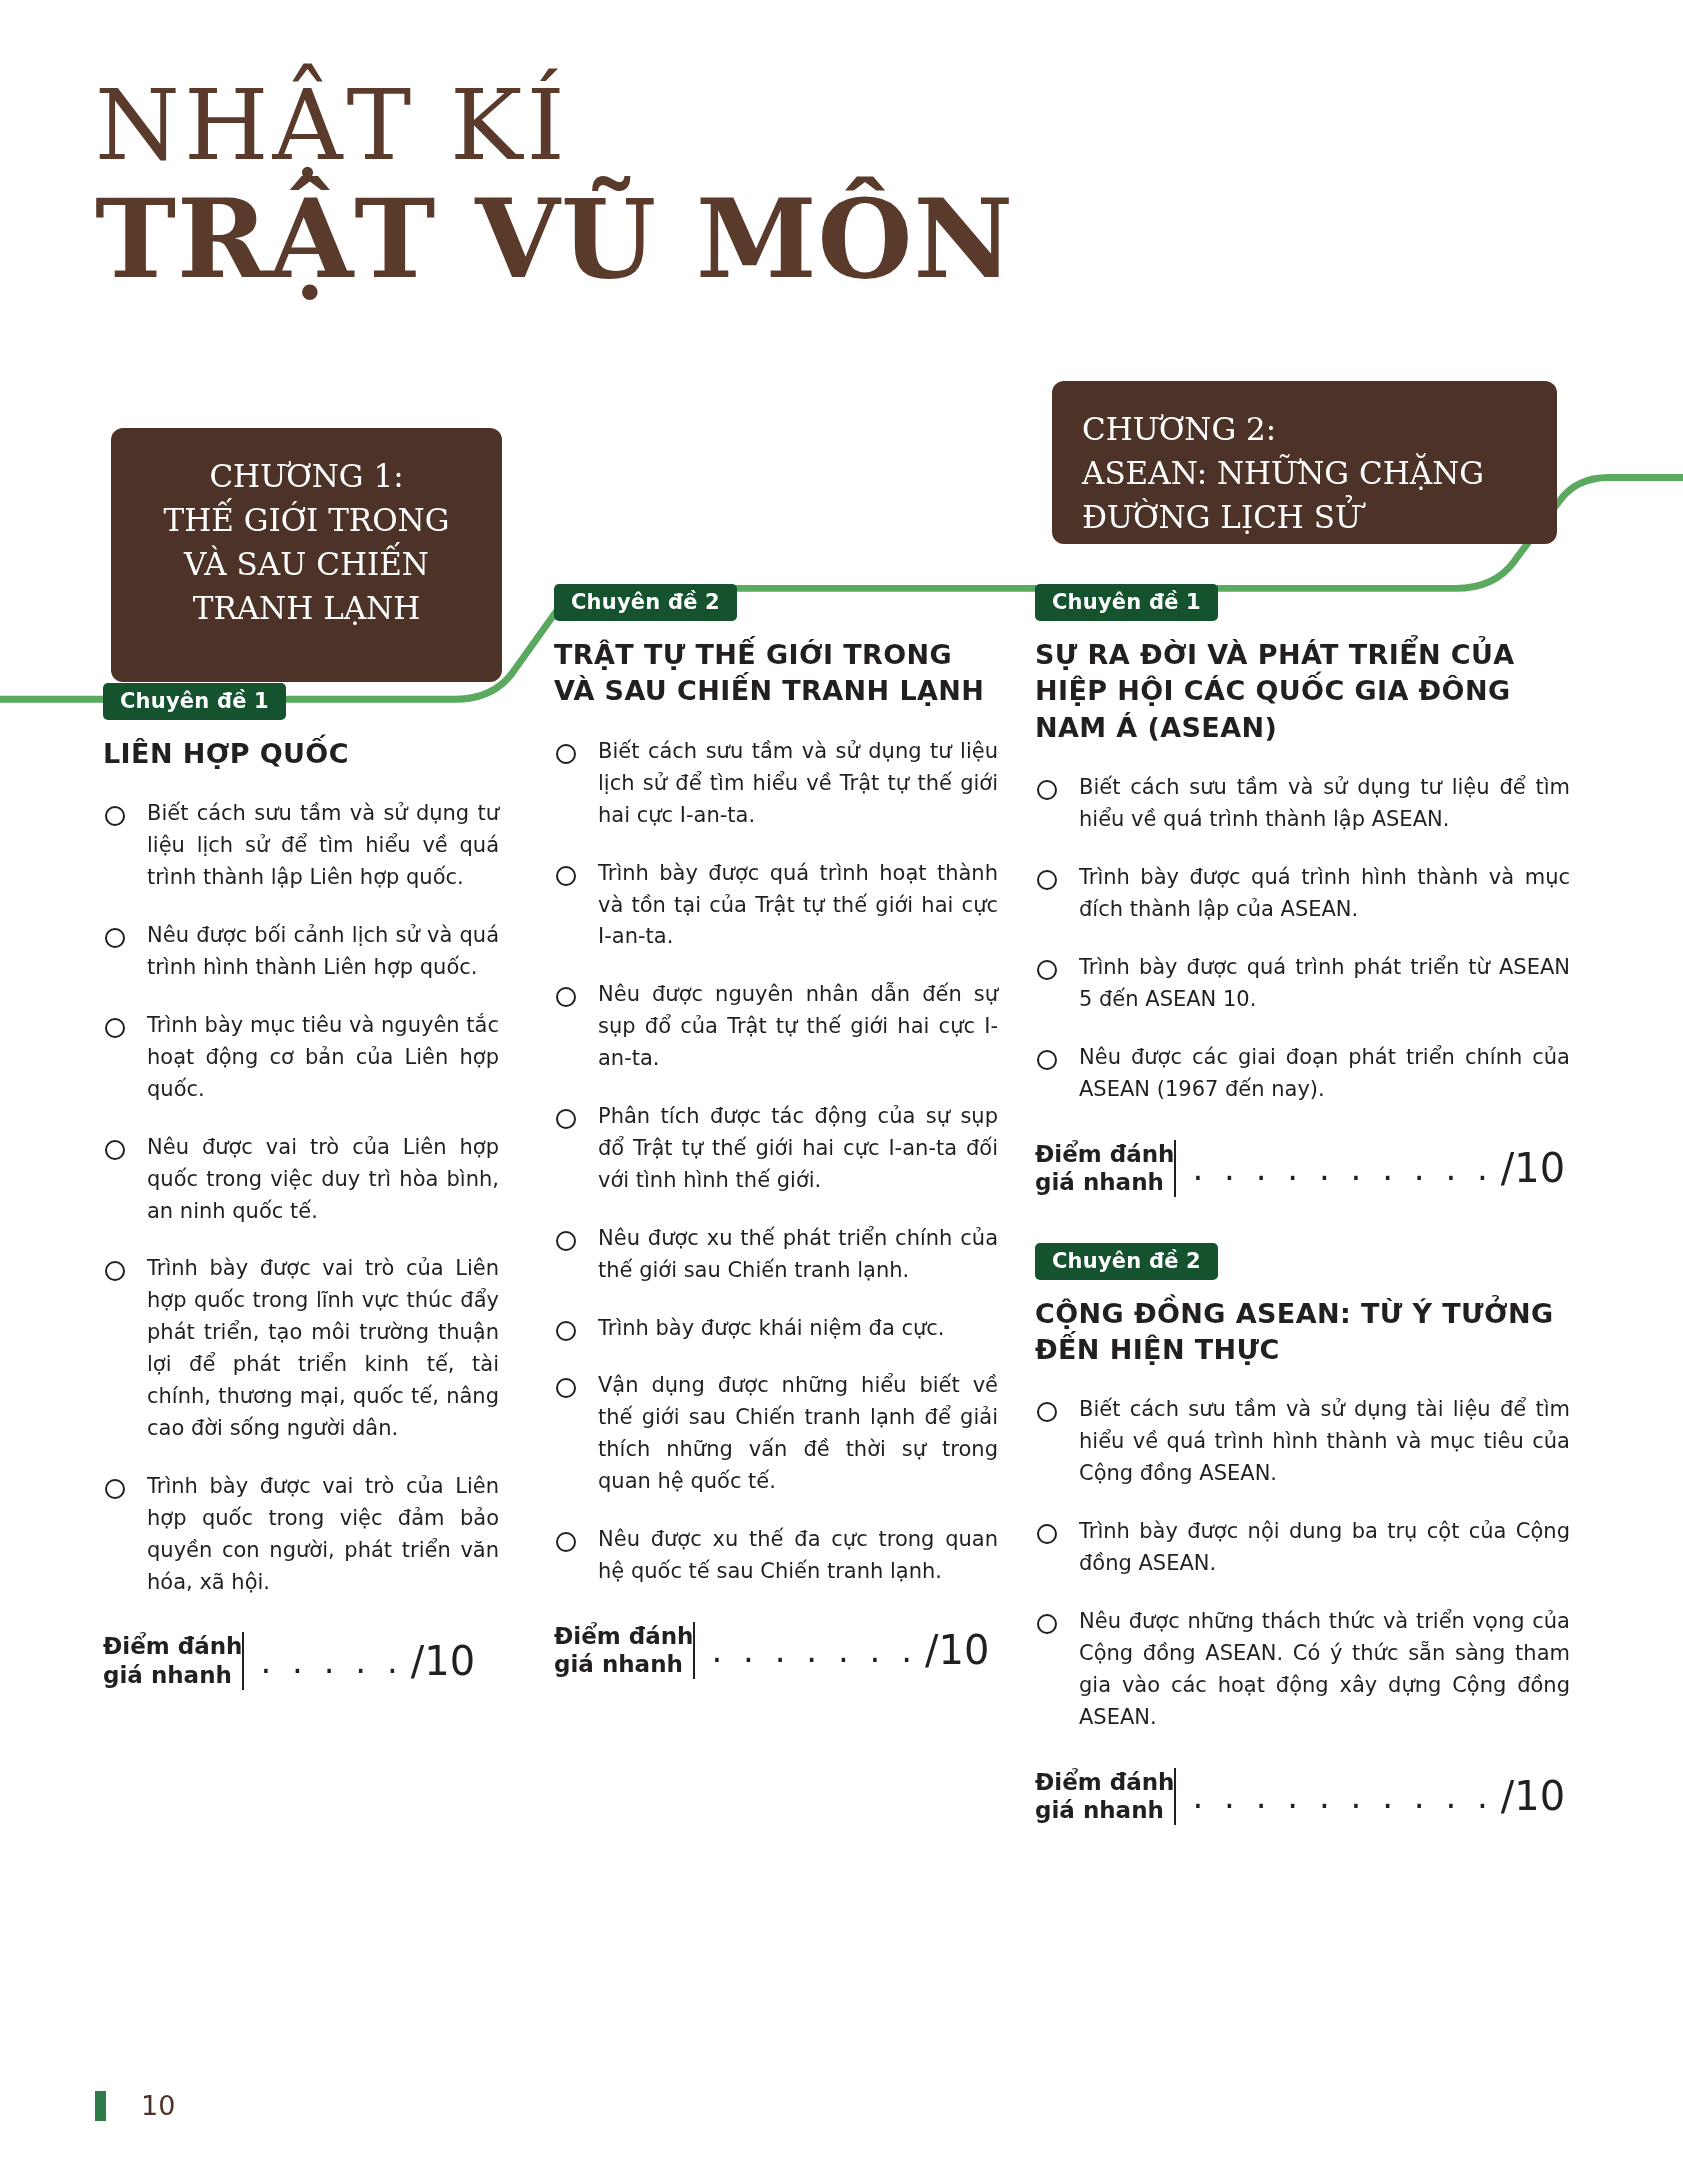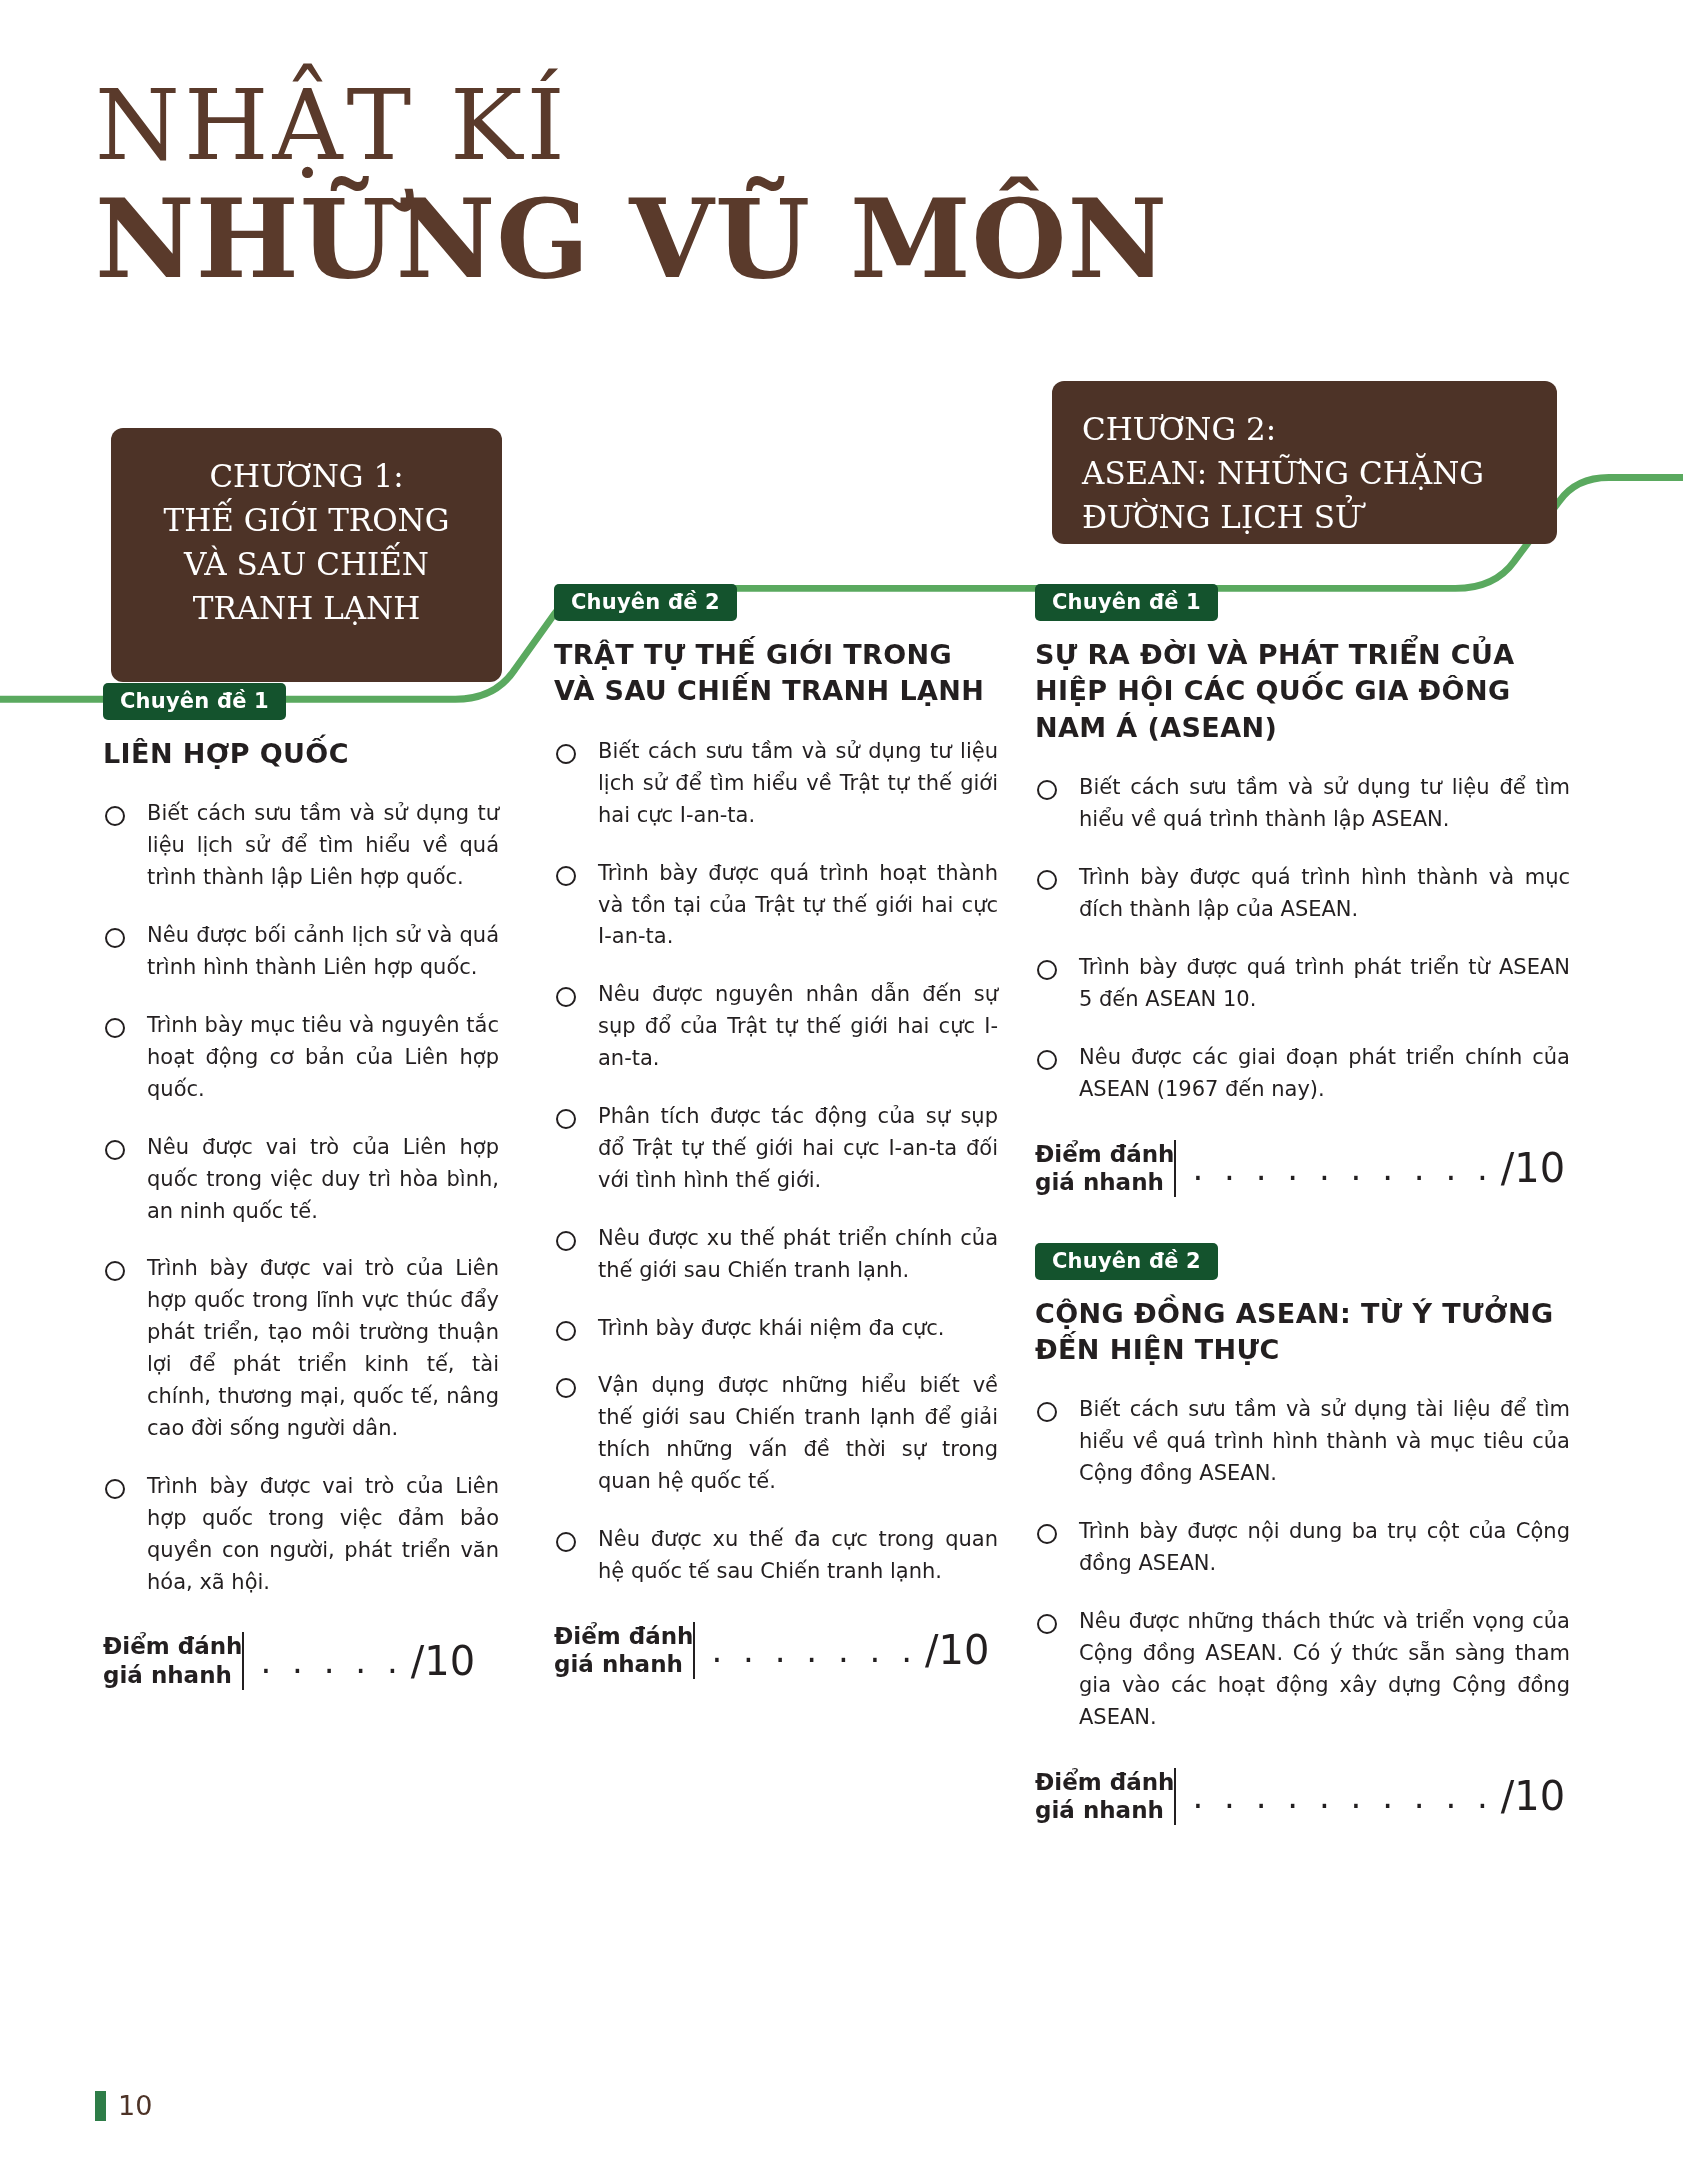--- a/index.html
+++ b/index.html
@@ -165,28 +165,29 @@
   #footer .bar {
     width: 11px;
     height: 30px;
     background: #2e7d48;
     margin-right: 12px;
   }
   #footer .num {
     font-size: 27px;
     color: #4d3327;
     font-weight: 400;
+    margin-left: 23px;
   }
 </style>
 </head>
 <body>
 
 <div class="title-block">
   <div class="title-line1">NHẬT KÍ</div>
-  <div class="title-line2">NHỮNG VŨ MÔN</div>
+  <div class="title-line2">TRẬT VŨ MÔN</div>
 </div>
 
 <svg class="connector" width="1683" height="792" style="left:0; top:327px;" viewBox="0 0 1700 800">
   <path d="M 0 376 L 460 376 Q 500 376 520 346 L 560 290 Q 578 264 612 264 L 1470 264 Q 1510 264 1530 236 L 1575 176 Q 1592 152 1625 152 L 1700 152" fill="none" stroke="#5aa95f" stroke-width="7"></path>
 </svg>
 
 <div class="chapter-box" id="chapter1-box">
   <span class="ln">CHƯƠNG 1:</span>
   <span class="ln">THẾ GIỚI TRONG</span>
   <span class="ln">VÀ SAU CHIẾN</span>

